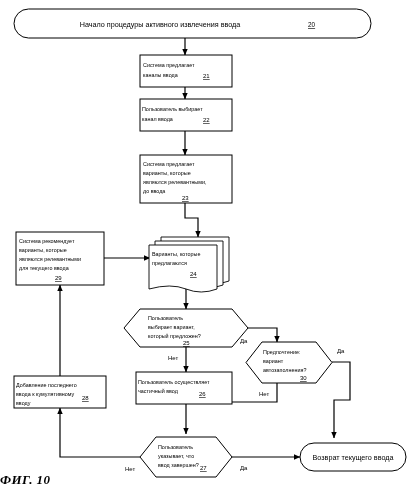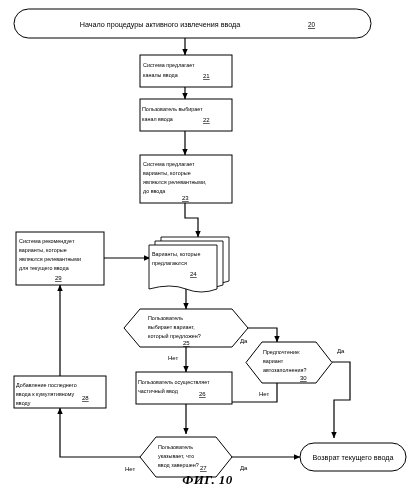--- a/index.html
+++ b/index.html
@@ -69,21 +69,21 @@
   .edge-label {
     font-family: "Liberation Sans", sans-serif;
     font-size: 6px;
     fill: #000000;
   }
   .fig-caption {
     position: absolute;
     left: 0;
     top: 472px;
     width: 415px;
-    text-align: center;
+    text-align: left;
     font-family: "Liberation Serif", serif;
     font-weight: bold;
     font-style: italic;
     font-size: 13px;
     color: #000000;
     letter-spacing: 0.4px;
   }
 </style>
 </head>
 <body>

